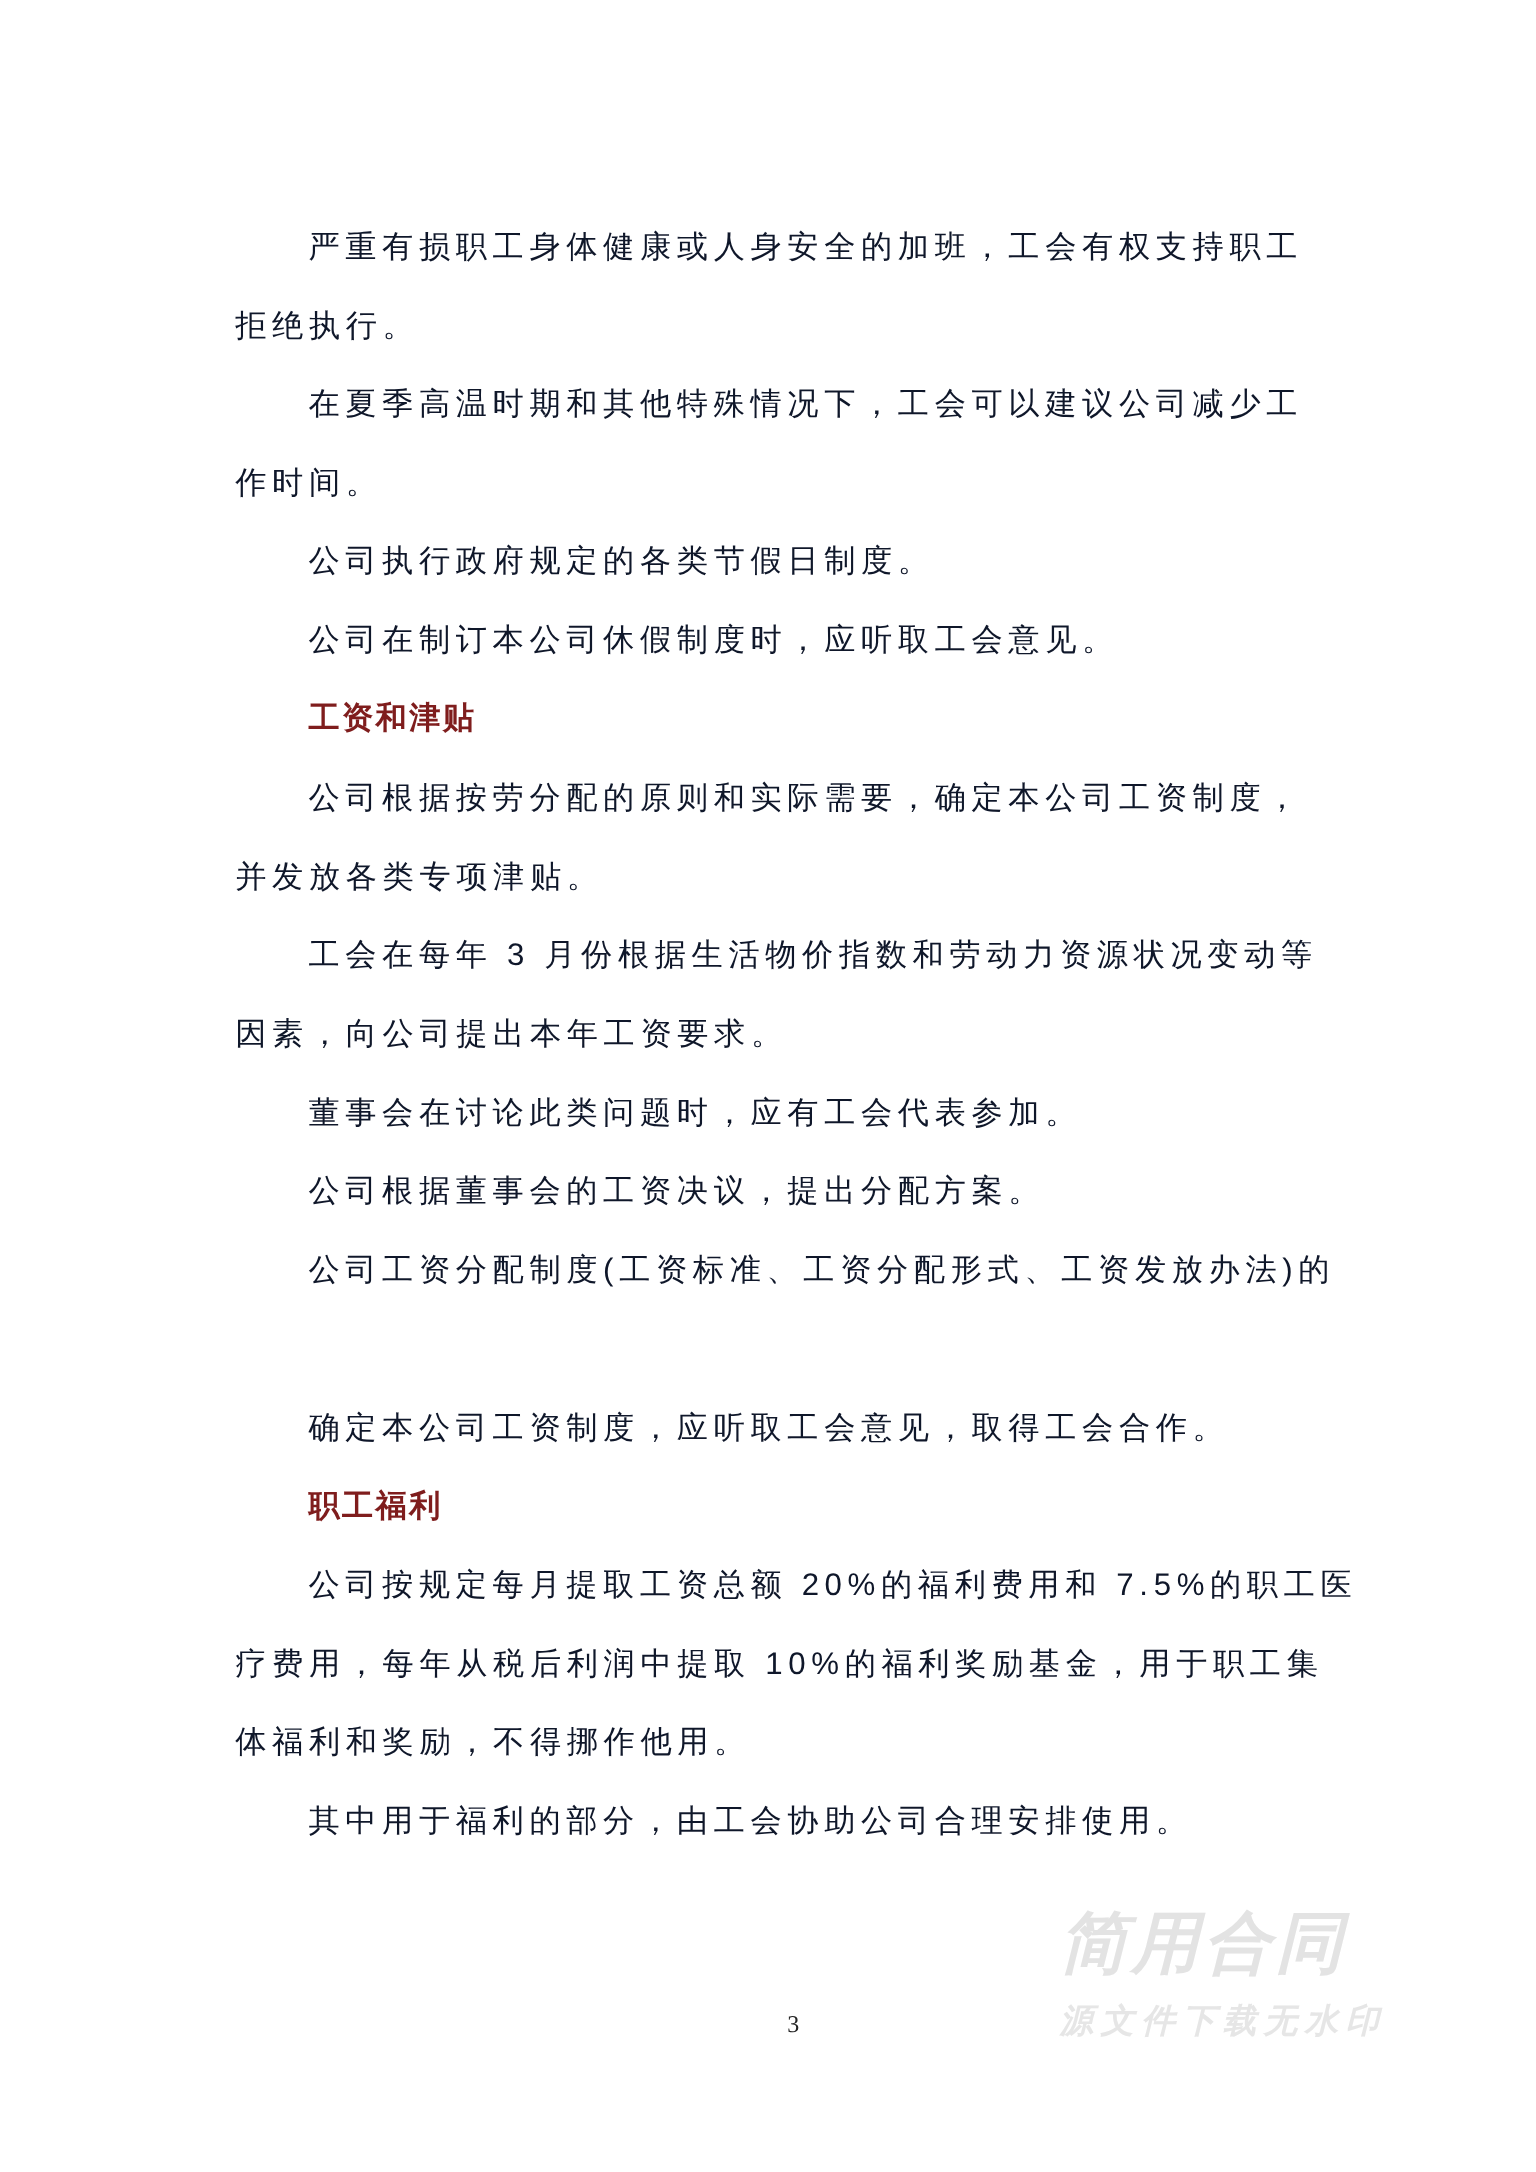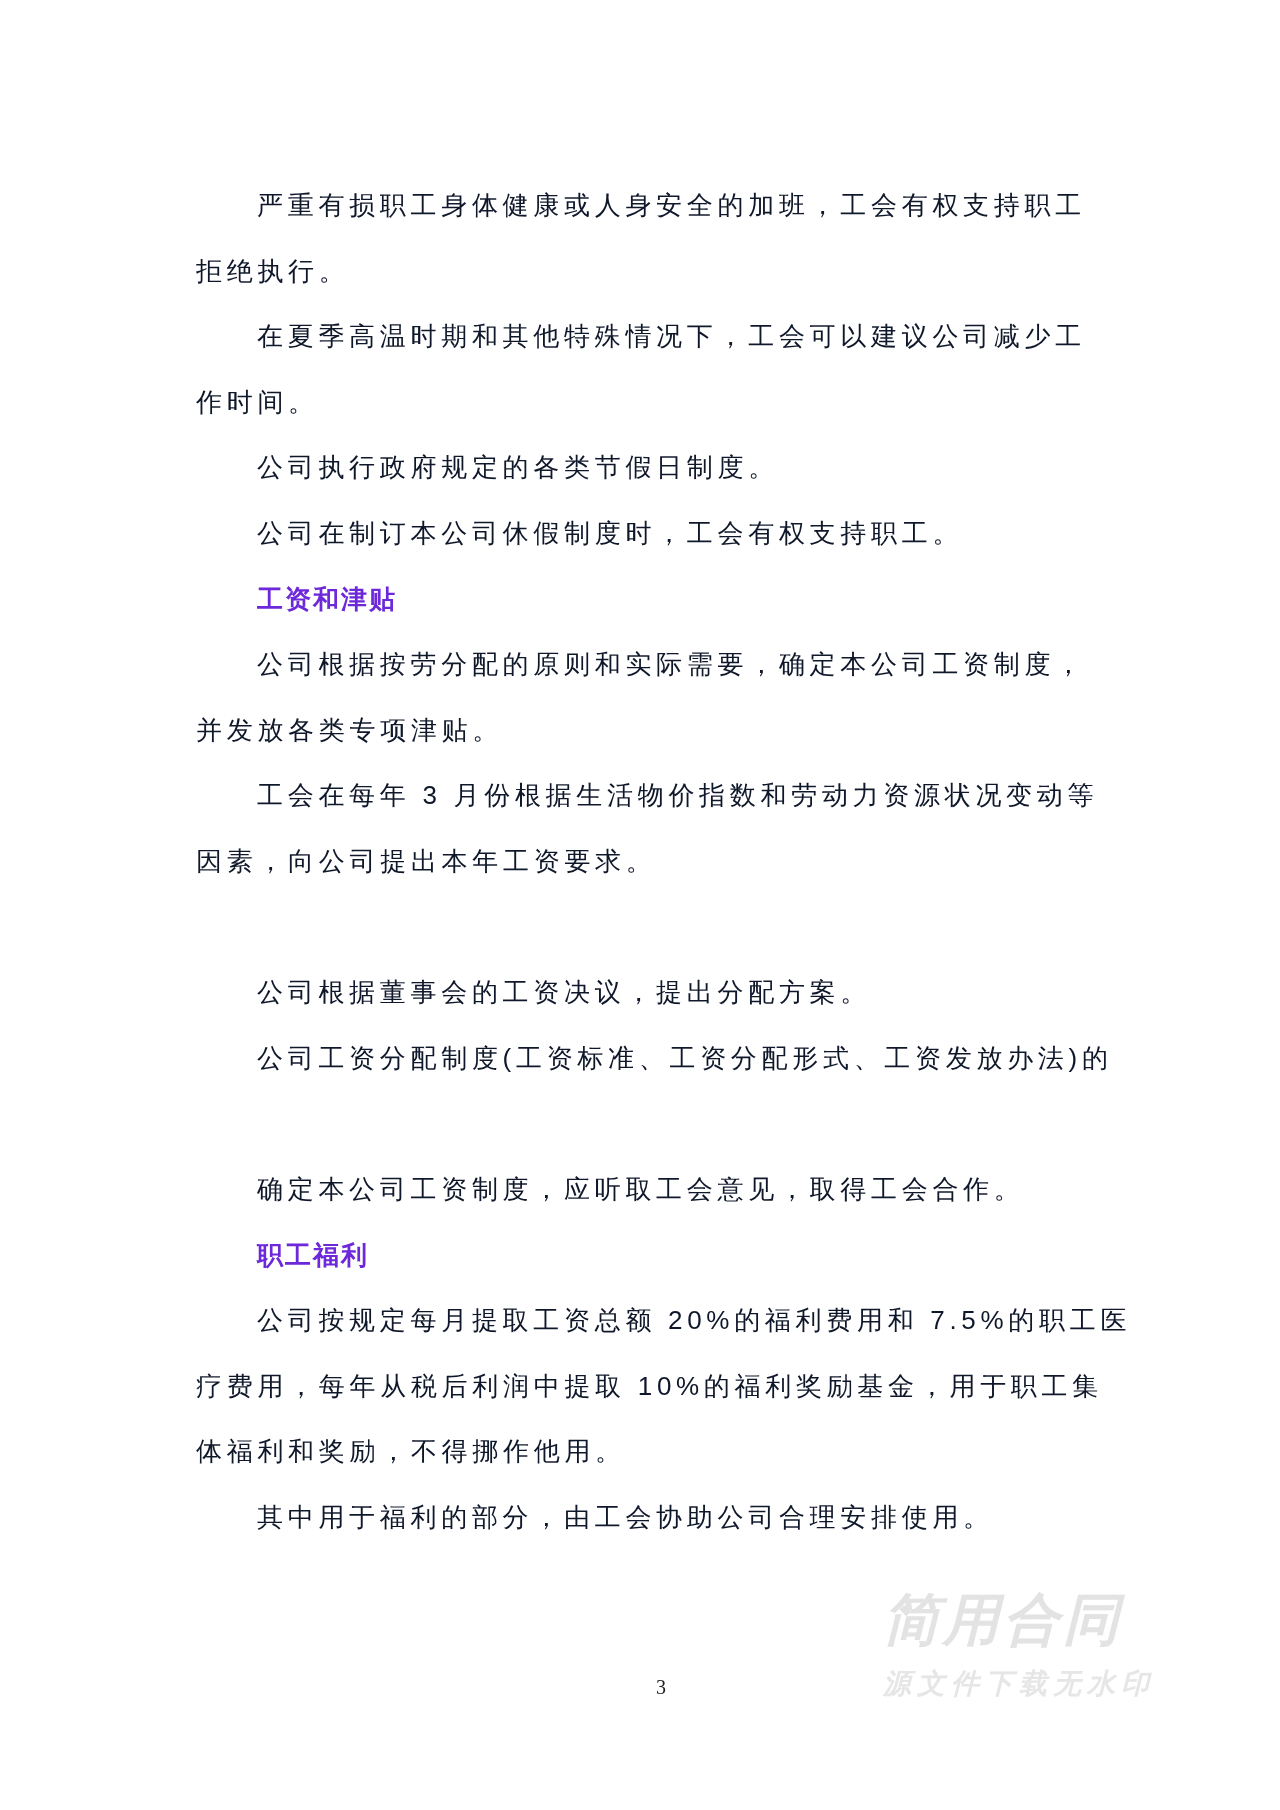--- a/index.html
+++ b/index.html
@@ -4,21 +4,21 @@
 <style>
   html, body { margin: 0; padding: 0; background: #ffffff; }
   body { width: 1280px; height: 1810px; position: relative; overflow: hidden; }
   .page { position: absolute; left: 0; top: 0; width: 1280px; height: 1810px; background: #fff; }
   .line {
     position: absolute; left: 196px; height: 40px; line-height: 40px;
     font-family: Liberation Sans, sans-serif;
     font-size: 26px; letter-spacing: 4.7px; color: #0f172a; white-space: nowrap;
   }
   .line.indent { left: 257px; }
-  .line.heading { font-family: "DejaVu Sans", "Liberation Sans", sans-serif; font-weight: bold; letter-spacing: 2px; color: #6d28d9; }
+  .line.heading { font-family: "DejaVu Sans", "Liberation Sans", sans-serif; font-weight: bold; letter-spacing: 2px; color: #7f1d1d; }
   .page-number {
     position: absolute; left: 651px; top: 1676px; width: 20px; text-align: center;
     font-family: "Liberation Serif", "DejaVu Serif", serif; font-size: 20px; color: #222;
   }
   .watermark { position: absolute; left: 883px; top: 1590px; width: 300px; }
   .wm-main {
     font-family: "DejaVu Sans", "Liberation Sans", sans-serif; font-weight: bold; font-style: italic;
     font-size: 56px; color: #e3e3e3; letter-spacing: 4px; line-height: 60px; white-space: nowrap;
   }
   .wm-sub {
@@ -29,26 +29,27 @@
 </style>
 </head>
 <body>
 
 <div class="page">
   <div class="line indent" style="top:185px">严重有损职工身体健康或人身安全的加班，工会有权支持职工</div>
   <div class="line" style="top:251px">拒绝执行。</div>
   <div class="line indent" style="top:316px">在夏季高温时期和其他特殊情况下，工会可以建议公司减少工</div>
   <div class="line" style="top:382px">作时间。</div>
   <div class="line indent" style="top:447px">公司执行政府规定的各类节假日制度。</div>
-  <div class="line indent" style="top:513px">公司在制订本公司休假制度时，工会有权支持职工。</div>
+  <div class="line indent" style="top:513px">公司在制订本公司休假制度时，应听取工会意见。</div>
   <div class="line indent heading" style="top:579px">工资和津贴</div>
   <div class="line indent" style="top:644px">公司根据按劳分配的原则和实际需要，确定本公司工资制度，</div>
   <div class="line" style="top:710px">并发放各类专项津贴。</div>
   <div class="line indent" style="top:775px">工会在每年 3 月份根据生活物价指数和劳动力资源状况变动等</div>
   <div class="line" style="top:841px">因素，向公司提出本年工资要求。</div>
+  <div class="line indent" style="top:907px">董事会在讨论此类问题时，应有工会代表参加。</div>
   <div class="line indent" style="top:972px">公司根据董事会的工资决议，提出分配方案。</div>
   <div class="line indent" style="top:1038px">公司工资分配制度(工资标准、工资分配形式、工资发放办法)的</div>
   <div class="line indent" style="top:1169px">确定本公司工资制度，应听取工会意见，取得工会合作。</div>
   <div class="line indent heading" style="top:1235px">职工福利</div>
   <div class="line indent" style="top:1300px">公司按规定每月提取工资总额 20%的福利费用和 7.5%的职工医</div>
   <div class="line" style="top:1366px">疗费用，每年从税后利润中提取 10%的福利奖励基金，用于职工集</div>
   <div class="line indent" style="top:1497px">其中用于福利的部分，由工会协助公司合理安排使用。</div>
   <div class="line" style="top:1431px">体福利和奖励，不得挪作他用。</div>
 
   <div class="page-number">3</div>

